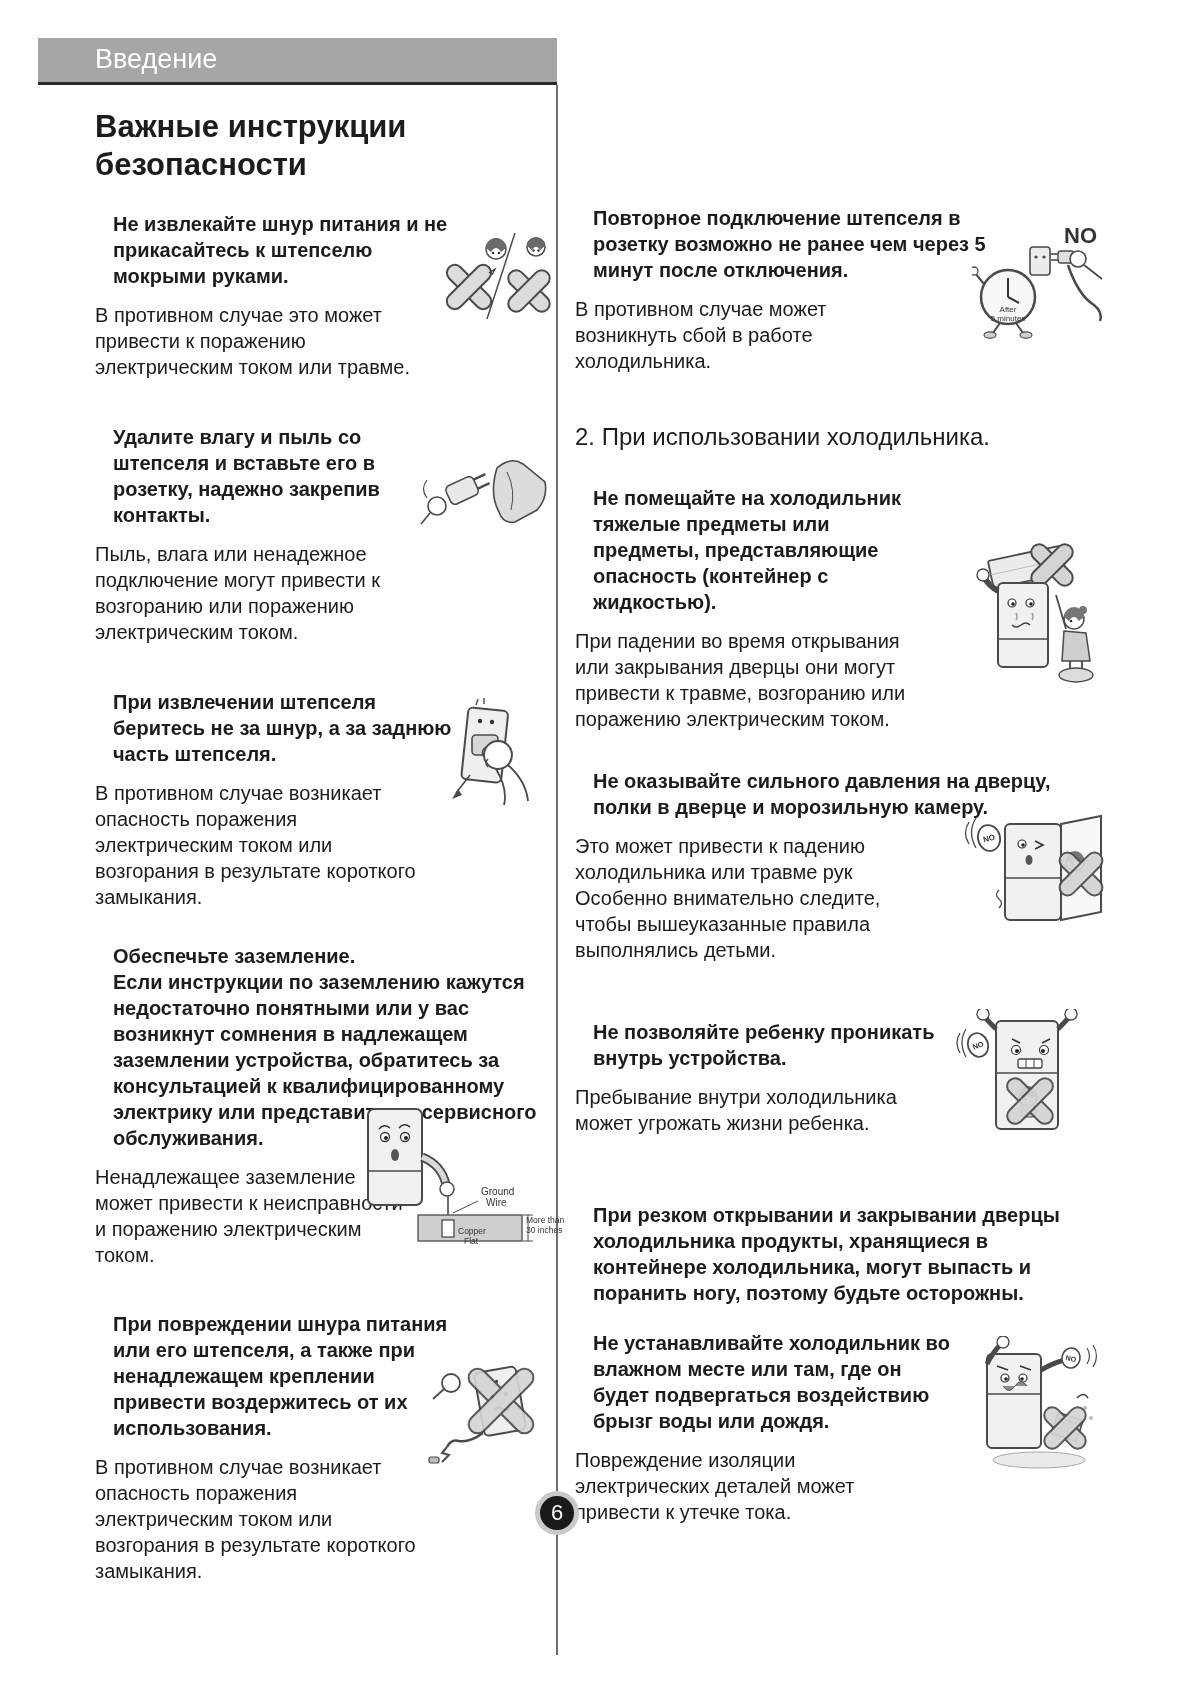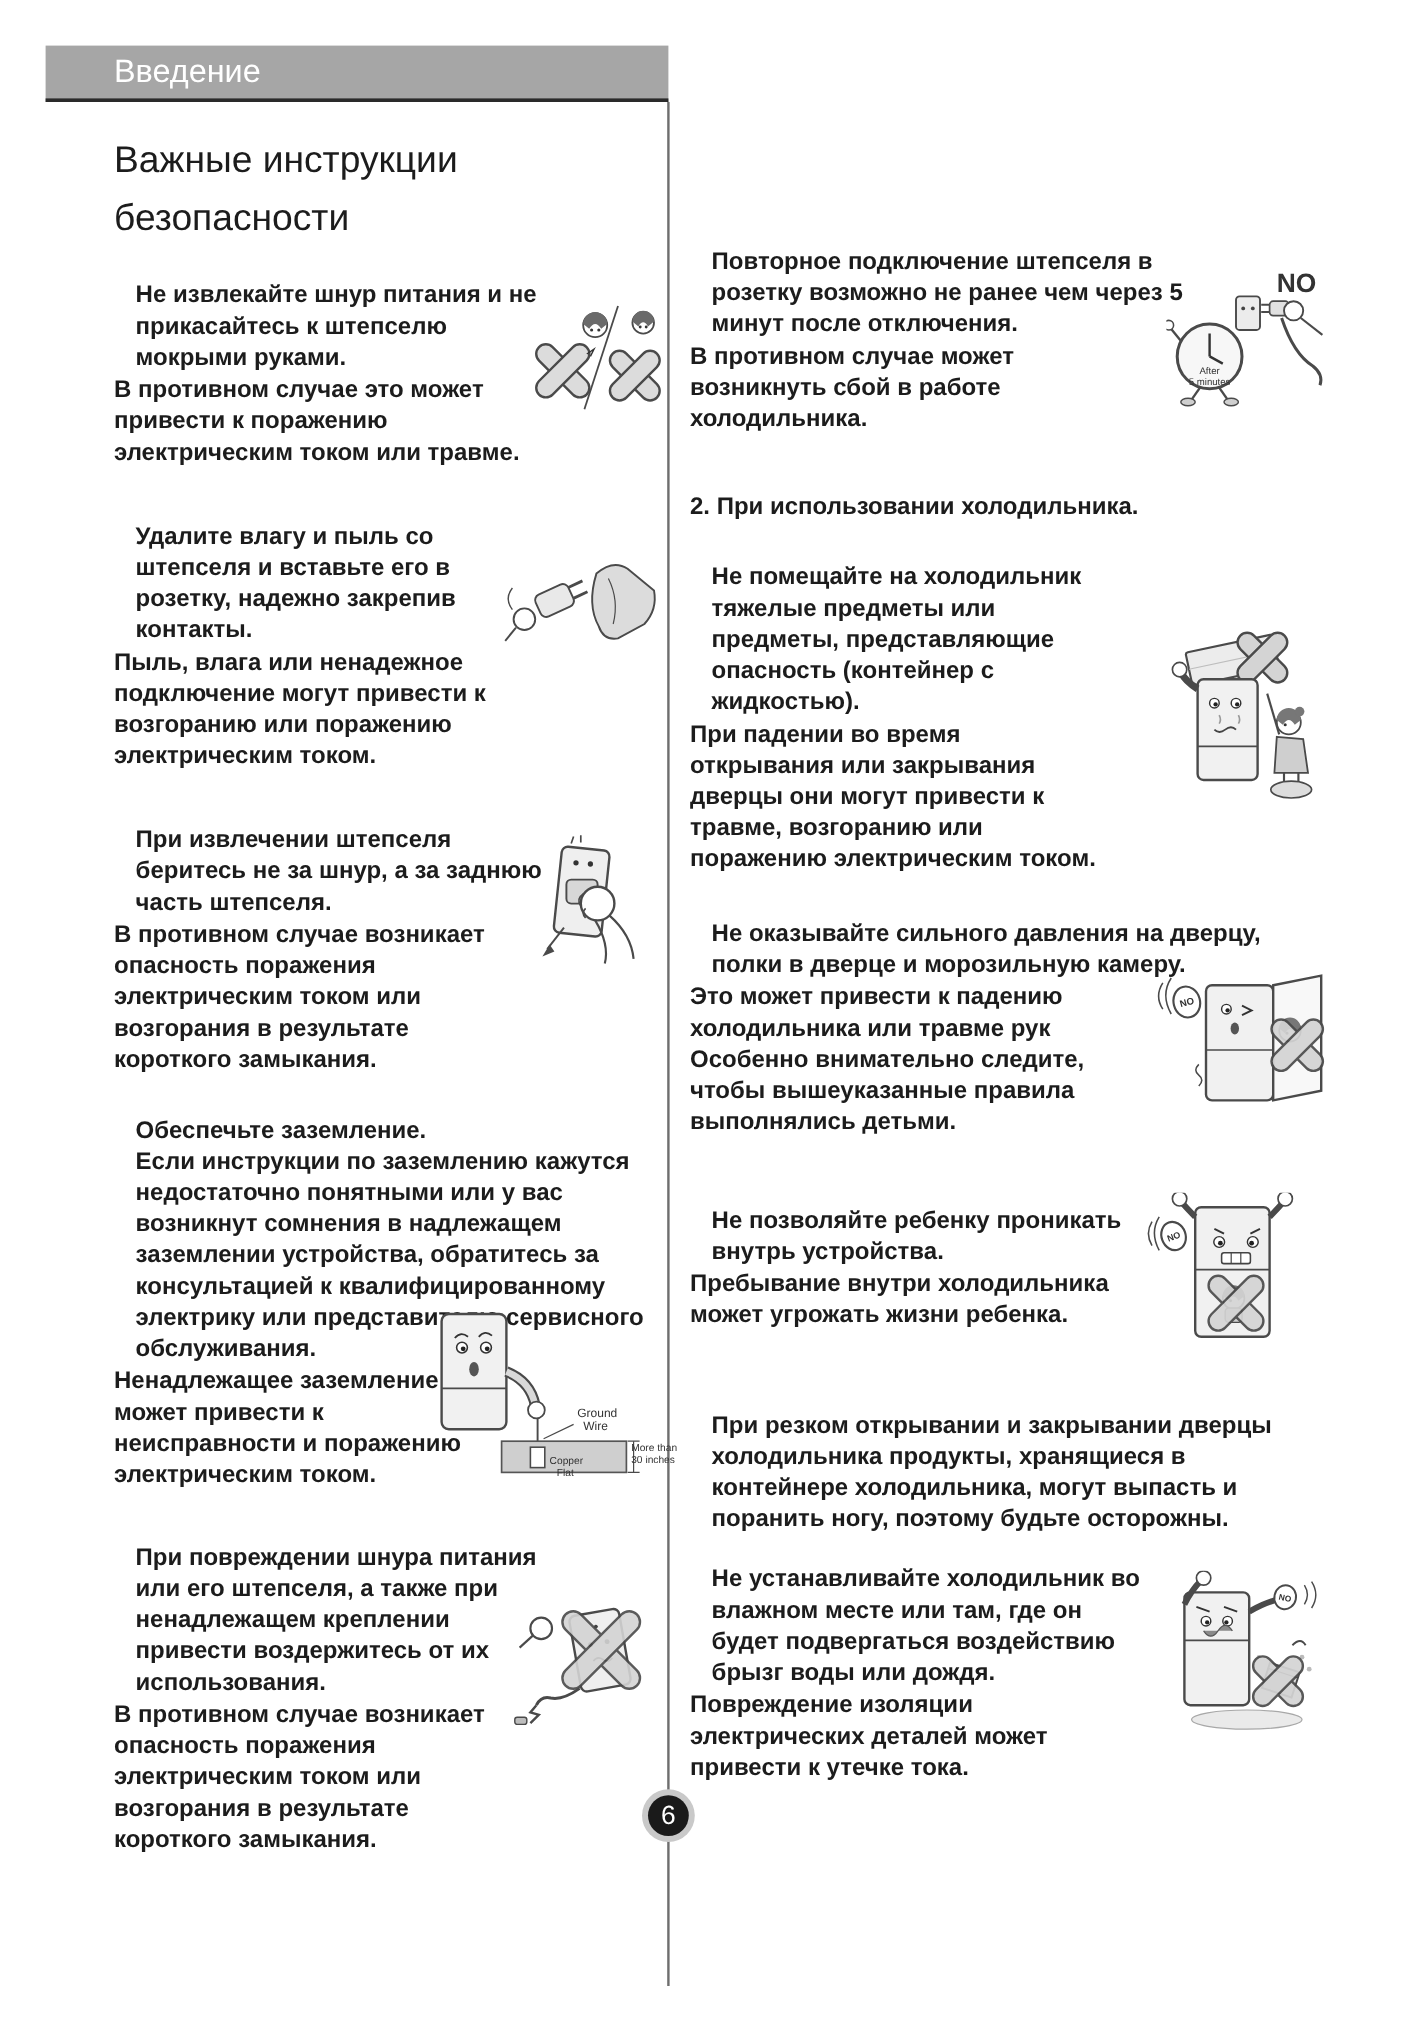--- a/index.html
+++ b/index.html
@@ -9,27 +9,27 @@
   .header-bar { position:absolute; left:38px; top:38px; width:519px; height:44px;
                 background:#a6a6a6; border-bottom:3px solid #2a2a2a; }
   .header-bar span { position:absolute; left:57px; top:6px; font-size:27px; color:#ffffff; }
 
   .divider { position:absolute; left:556px; top:85px; width:2px; height:1570px; background:#6e6e6e; }
 
   .col { position:absolute; }
   .col.left  { left:95px;  top:108px; width:462px; }
   .col.right { left:575px; top:205px; width:532px; }
 
-  .title { font-size:31px; font-weight:normal; line-height:49px; margin:0; max-width:350px; }
+  .title { font-size:31px; font-weight:bold; line-height:38px; margin:0; max-width:350px; }
 
   .sec { position:relative; }
   .txt p { margin:0; font-size:20px; line-height:26px; }
   p.h { font-weight:bold;margin-left:18px; }
-  p.b { margin-top:1px; font-weight:bold; }
-  .subhead { font-size:20px; font-weight:bold; margin:0; }
+  p.b { margin-top:13px; font-weight:normal; }
+  .subhead { font-size:24px; font-weight:normal; margin:0; }
   .art { position:absolute; }.w310{max-width:310px}.w330{max-width:330px}.w340{max-width:340px}
   .w345{max-width:345px}.w350{max-width:350px}.w355{max-width:355px}.w360{max-width:360px}
   .w380{max-width:380px}.w420{max-width:420px}.w500{max-width:500px}.w520{max-width:520px}
 
   
   .s-l1{margin-top:27px}.s-l2{margin-top:44px}.s-l3{margin-top:44px}
   .s-l4{margin-top:33px}.s-l5{margin-top:63px}.s-l6{margin-top:43px}
   .s-r1{margin-top:0}.sub-r{margin-top:49px}.s-r2{margin-top:34px}.s-r3{margin-top:36px}
   .s-r4{margin-top:56px}.s-r5{margin-top:66px}.s-r6{margin-top:24px}
 

